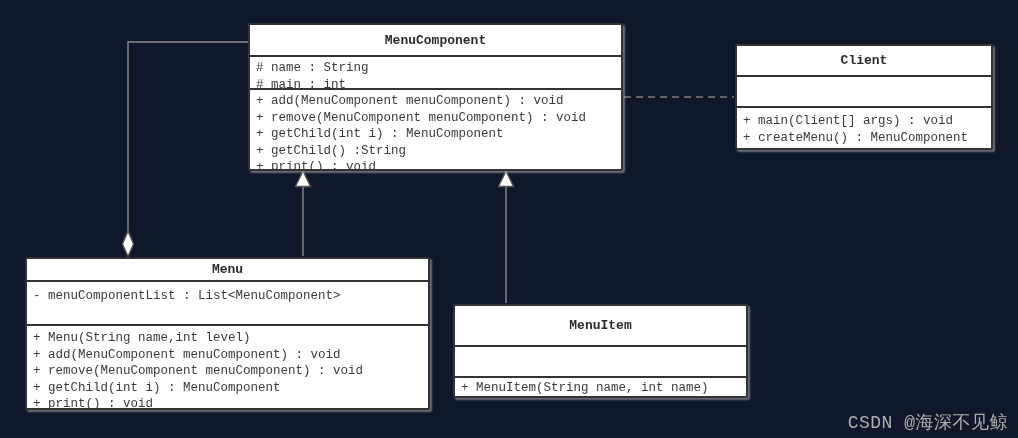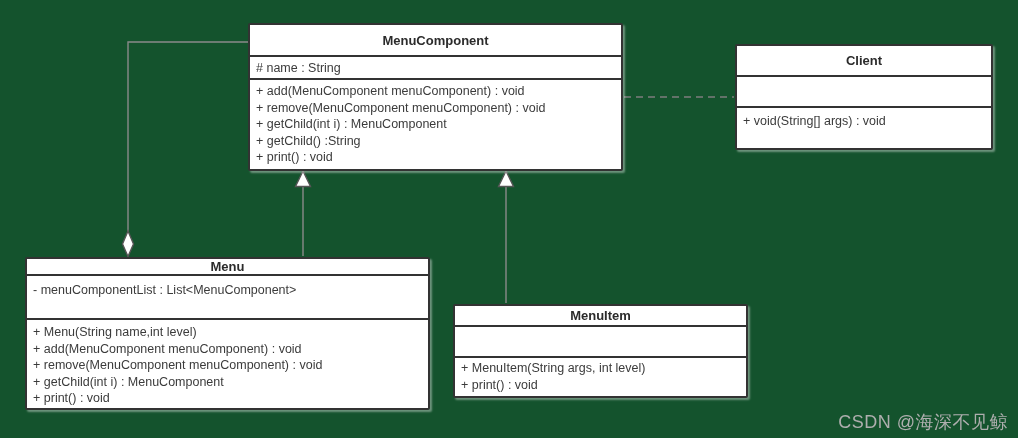--- a/index.html
+++ b/index.html
@@ -1,22 +1,22 @@
 <!DOCTYPE html>
 <html><head>
 <meta charset="utf-8">
 <style>
   html,body { margin:0; padding:0; background:#000; }
   .canvas {
     position: relative;
     width: 1018px;
     height: 438px;
-    background: #14532d;
+    background: #0f172a;
     overflow: hidden;
-    font-family: Liberation Sans, sans-serif;
+    font-family: Liberation Mono, monospace;
   }
   .connectors {
     position: absolute;
     left: 0; top: 0;
     width: 1018px; height: 438px;
   }
   .uml-class {
     position: absolute;
     box-sizing: border-box;
     background: #ffffff;
@@ -76,59 +76,60 @@
     <polygon class="hollow-shape" points="303,171 310.5,186.5 295.5,186.5"></polygon>
 
     <line class="rel-line" x1="506" y1="186" x2="506" y2="303"></line>
     <polygon class="hollow-shape" points="506,171 513.5,186.5 498.5,186.5"></polygon>
 
     <line class="rel-dashed" x1="624" y1="97" x2="734" y2="97"></line>
   </svg>
 
   <div class="uml-class" style="left:248px; top:23px; width:375px; height:148px;">
     <div class="cls-title" style="height:30px;">MenuComponent</div>
-    <div class="cls-attrs" style="height:23px;">
+    <div class="cls-attrs" style="height:33px;">
         <div class="member"># name : String</div>
         <div class="member"># main : int</div>
       </div>
     <div class="cls-methods">
         <div class="member">+ add(MenuComponent menuComponent) : void</div>
         <div class="member">+ remove(MenuComponent menuComponent) : void</div>
         <div class="member">+ getChild(int i) : MenuComponent</div>
         <div class="member">+ getChild() :String</div>
         <div class="member">+ print() : void</div>
       </div>
   </div>
 
   <div class="uml-class" style="left:735px; top:44px; width:258px; height:106px;">
     <div class="cls-title" style="height:29px;">Client</div>
     <div class="cls-attrs" style="height:31px;"></div>
     <div class="cls-methods" style="padding-top:5px;">
-        <div class="member">+ void(String[] args) : void</div>
+        <div class="member">+ main(Client[] args) : void</div>
+        <div class="member">+ createMenu() : MenuComponent</div>
       </div>
   </div>
 
   <div class="uml-class" style="left:25px; top:257px; width:405px; height:153px;">
-    <div class="cls-title" style="height:15px;">Menu</div>
+    <div class="cls-title" style="height:21px;">Menu</div>
     <div class="cls-attrs" style="height:44px; padding-top:6px;">
         <div class="member">- menuComponentList : List&lt;MenuComponent&gt;</div>
       </div>
     <div class="cls-methods" style="padding-top:4px;">
         <div class="member">+ Menu(String name,int level)</div>
         <div class="member">+ add(MenuComponent menuComponent) : void</div>
         <div class="member">+ remove(MenuComponent menuComponent) : void</div>
         <div class="member">+ getChild(int i) : MenuComponent</div>
         <div class="member">+ print() : void</div>
       </div>
   </div>
 
   <div class="uml-class" style="left:453px; top:304px; width:295px; height:94px;">
-    <div class="cls-title" style="height:19px;">MenuItem</div>
+    <div class="cls-title" style="height:39px;">MenuItem</div>
     <div class="cls-attrs" style="height:31px;"></div>
     <div class="cls-methods" style="padding-top:2px;">
-        <div class="member">+ MenuItem(String args, int level)</div>
+        <div class="member">+ MenuItem(String name, int name)</div>
         <div class="member">+ print() : void</div>
       </div>
   </div>
 
   <div class="watermark">CSDN @海深不见鲸</div>
 
 </div>
 
 </body></html>

